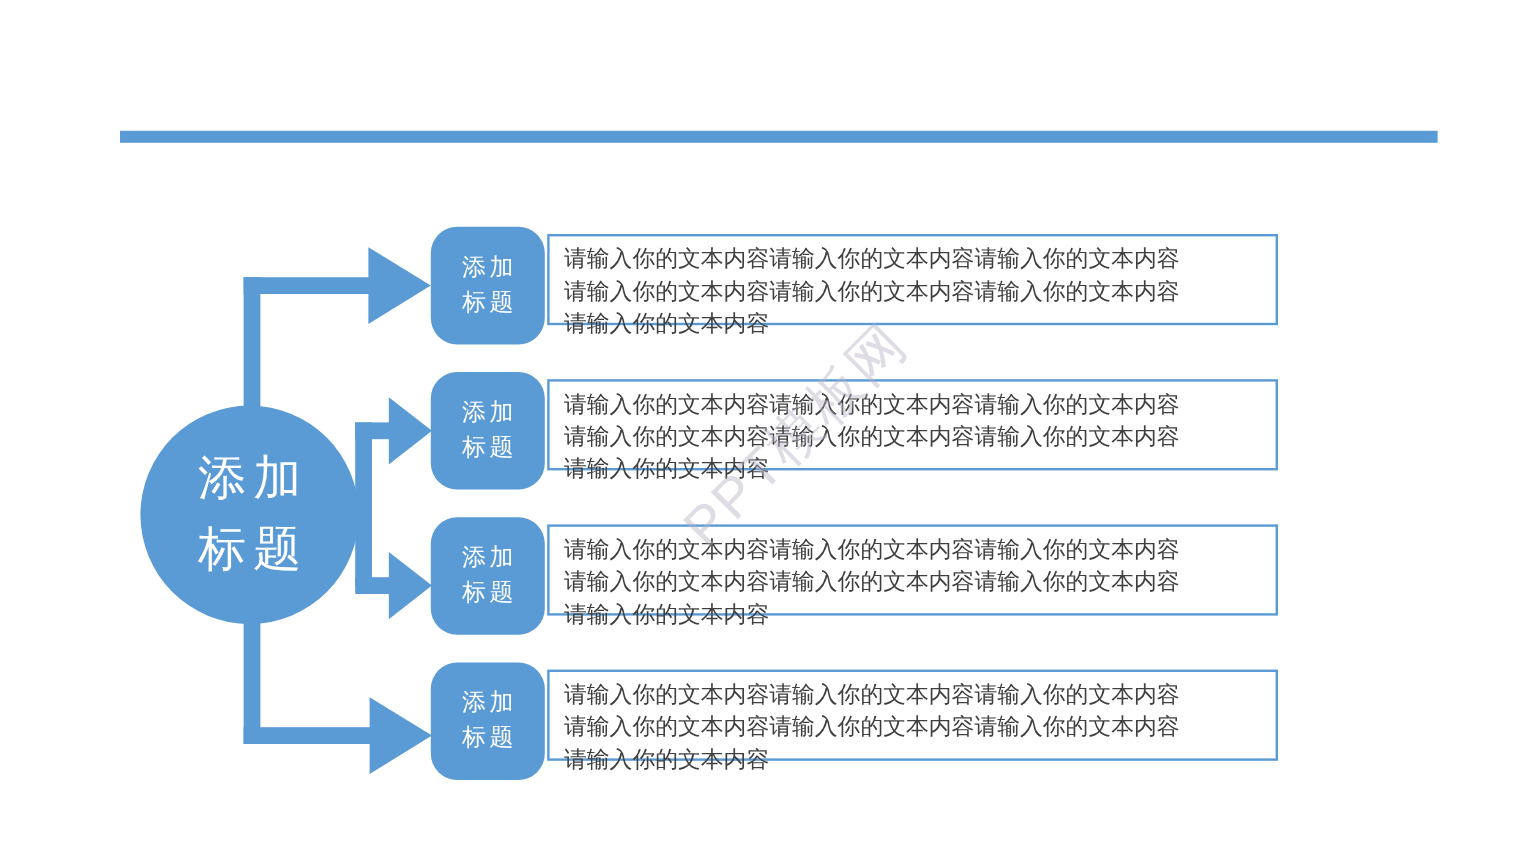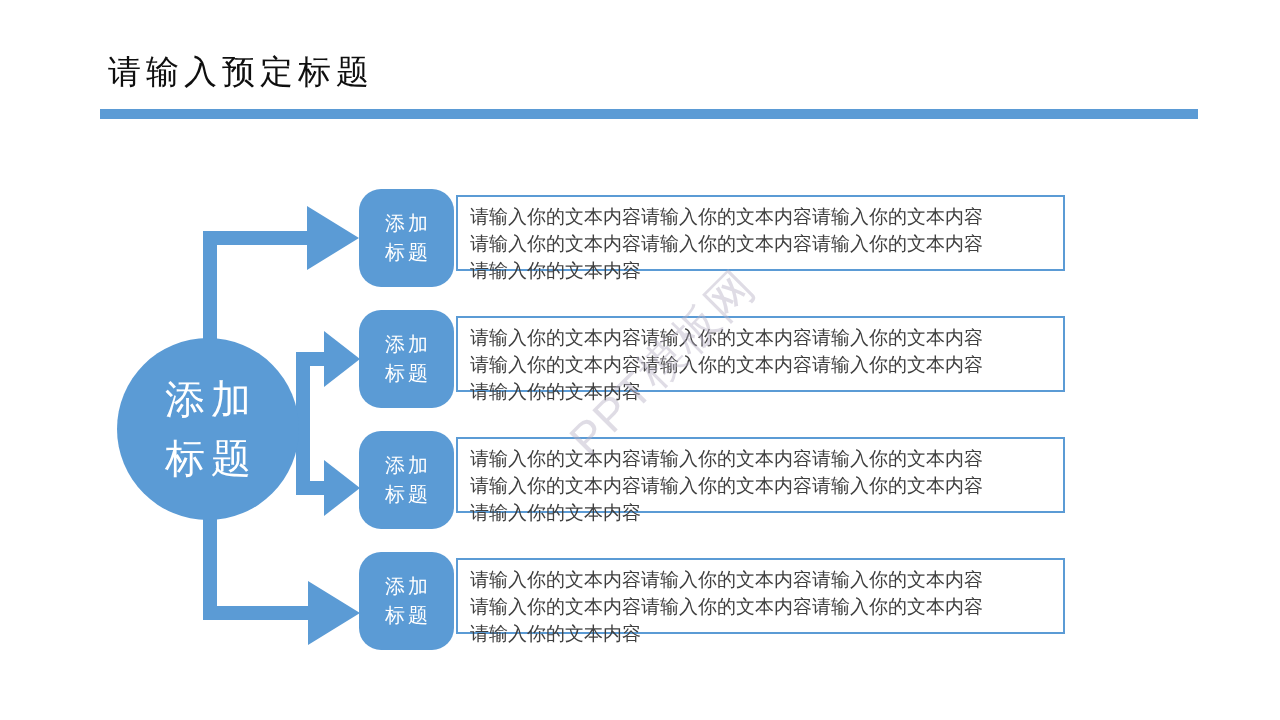--- a/index.html
+++ b/index.html
@@ -53,21 +53,20 @@
     transform:rotate(-45deg);
     font-size:46px; letter-spacing:2px; color:#b9b3c6; opacity:0.45;
     pointer-events:none; white-space:nowrap;
   }
 </style>
 </head>
 <body>
 
 <div class="slide">
 
-  <div class="page-title">请输入预定标题</div>
   <div class="accent-bar"></div>
 
   <svg class="connector-layer" width="1280" height="720" viewBox="0 0 1280 720">
     <g fill="#5B9BD5">
       <rect x="203" y="231" width="14" height="110"></rect>
       <rect x="203" y="231" width="110" height="14"></rect>
       <polygon points="307,206 307,270 359,238"></polygon>
     </g>
     <g fill="#5B9BD5">
       <rect x="296" y="352" width="14" height="82"></rect>

